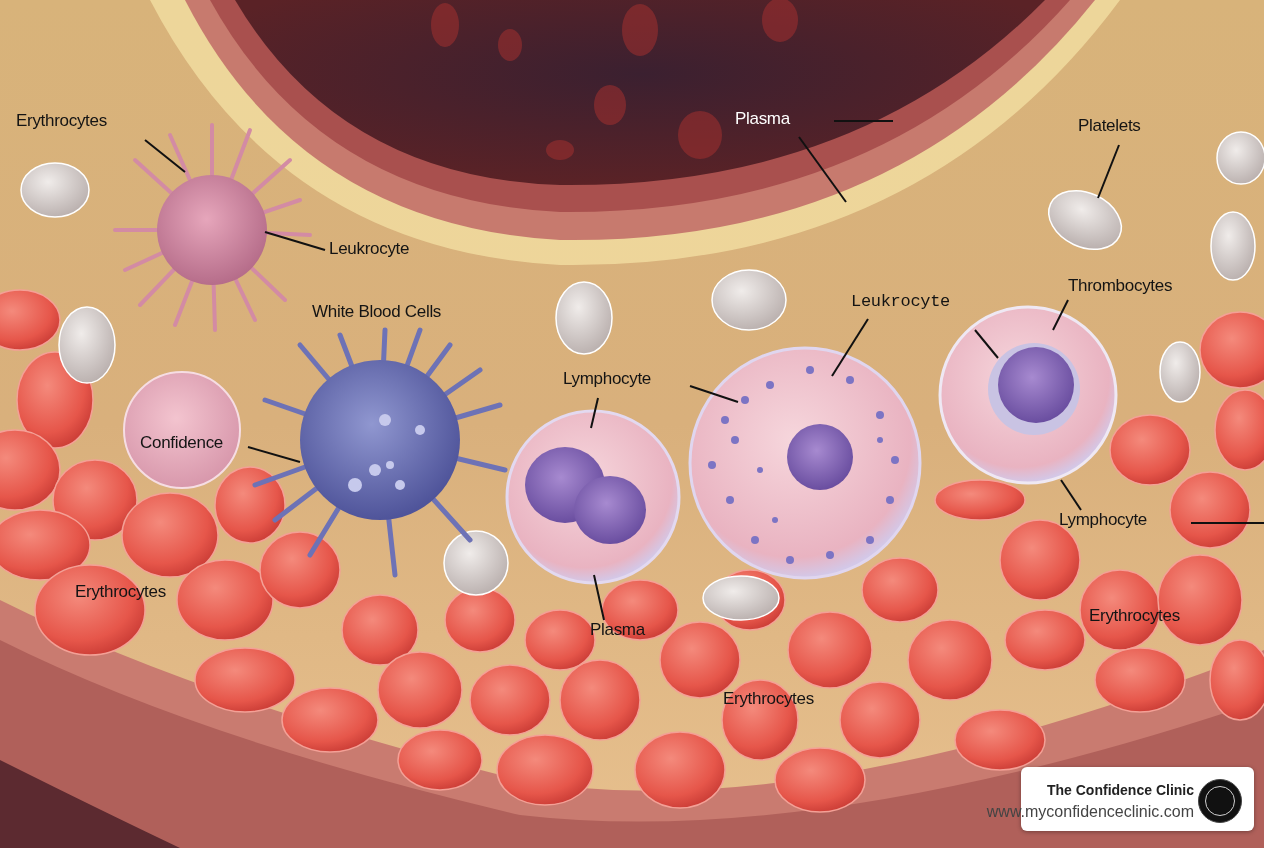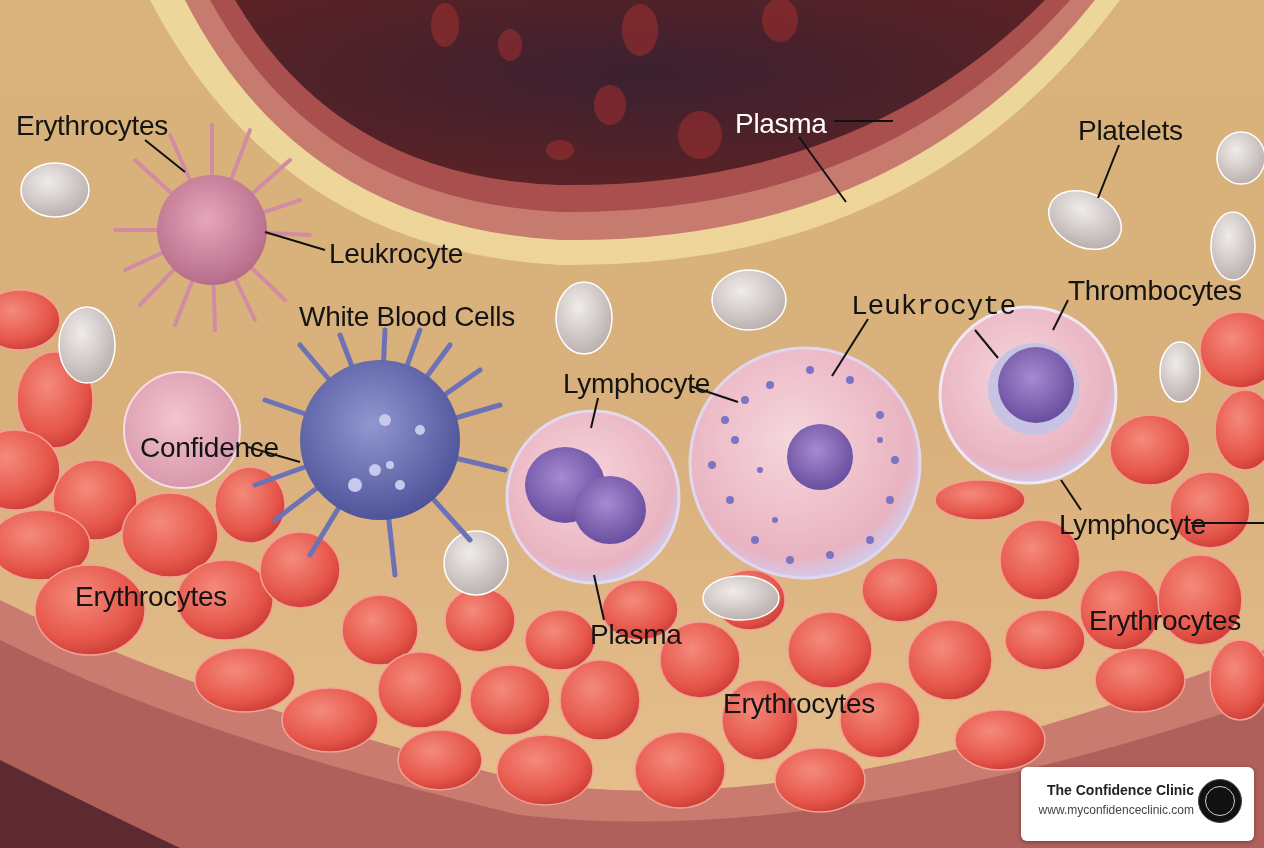--- a/index.html
+++ b/index.html
@@ -1,23 +1,23 @@
 <!DOCTYPE html>
 <html><head>
 <meta charset="utf-8">
 <style>
   html, body { margin: 0; padding: 0; }
   body { width: 1264px; height: 848px; overflow: hidden; background: #3a1a1c; font-family: "Liberation Sans", sans-serif; }
   #stage { position: relative; width: 1264px; height: 848px; overflow: hidden; }
   #art { position: absolute; left: 0; top: 0; }
-  .label { position: absolute; font-size: 28px; color: #141414; white-space: nowrap; letter-spacing: -0.3px; line-height: 1; }
+  .label { position: absolute; font-size: 17px; color: #141414; white-space: nowrap; letter-spacing: -0.3px; line-height: 1; }
   .label.light { color: #ffffff; }
-  #badge { position: absolute; left: 1021px; top: 767px; width: 233px; height: 74px; background: #ffffff; border-radius: 6px; box-shadow: 0 1px 4px rgba(0,0,0,0.35); }
+  #badge { position: absolute; left: 1021px; top: 767px; width: 233px; height: 64px; background: #ffffff; border-radius: 6px; box-shadow: 0 1px 4px rgba(0,0,0,0.35); }
   #badge .name { position: absolute; right: 60px; top: 15px; font-size: 14px; font-weight: bold; color: #222; white-space: nowrap; }
-  #badge .url { position: absolute; right: 60px; top: 36px; font-size: 12px; color: #444; white-space: nowrap; }
+  #badge .url { position: absolute; right: 60px; top: 36px; font-size: 16px; color: #444; white-space: nowrap; }
   #badge .logo { position: absolute; right: 12px; top: 12px; width: 42px; height: 42px; border-radius: 50%; background: #111; border: 1px solid #444; }
   #badge .logo::after { content: ""; position: absolute; left: 6px; top: 6px; width: 28px; height: 28px; border-radius: 50%; border: 1px solid #cfcfcf; }
 </style>
 </head>
 <body>
 
 <div id="stage">
   <svg id="art" width="1264" height="848" viewBox="0 0 1264 848">
     <defs>
       <radialGradient id="lumenG" cx="50%" cy="40%" r="60%">
@@ -241,21 +241,21 @@
       <line x1="594" y1="575" x2="604" y2="620"></line>
       <line x1="1061" y1="480" x2="1081" y2="510"></line>
       <line x1="1191" y1="523" x2="1264" y2="523"></line>
     </g>
   </svg>
 
   <div class="label" style="left:16px;top:112px;">Erythrocytes</div>
   <div class="label" style="left:329px;top:240px;">Leukrocyte</div>
   <div class="label light" style="left:735px;top:110px;">Plasma</div>
   <div class="label" style="left:1078px;top:117px;text-align:right;">Platelets</div>
-  <div class="label" style="left:299px;top:303px;">White Blood Cells</div>
+  <div class="label" style="left:312px;top:303px;">White Blood Cells</div>
   <div class="label" style="left:851px;top:293px;font-family:Liberation Mono, monospace;">Leukrocyte</div>
   <div class="label" style="left:1068px;top:277px;">Thrombocytes</div>
   <div class="label" style="left:563px;top:370px;">Lymphocyte</div>
   <div class="label" style="left:140px;top:434px;">Confidence</div>
   <div class="label" style="left:1059px;top:511px;">Lymphocyte</div>
   <div class="label" style="left:75px;top:583px;">Erythrocytes</div>
   <div class="label" style="left:590px;top:621px;">Plasma</div>
   <div class="label" style="left:1089px;top:607px;">Erythrocytes</div>
   <div class="label" style="left:723px;top:690px;">Erythrocytes</div>
 

